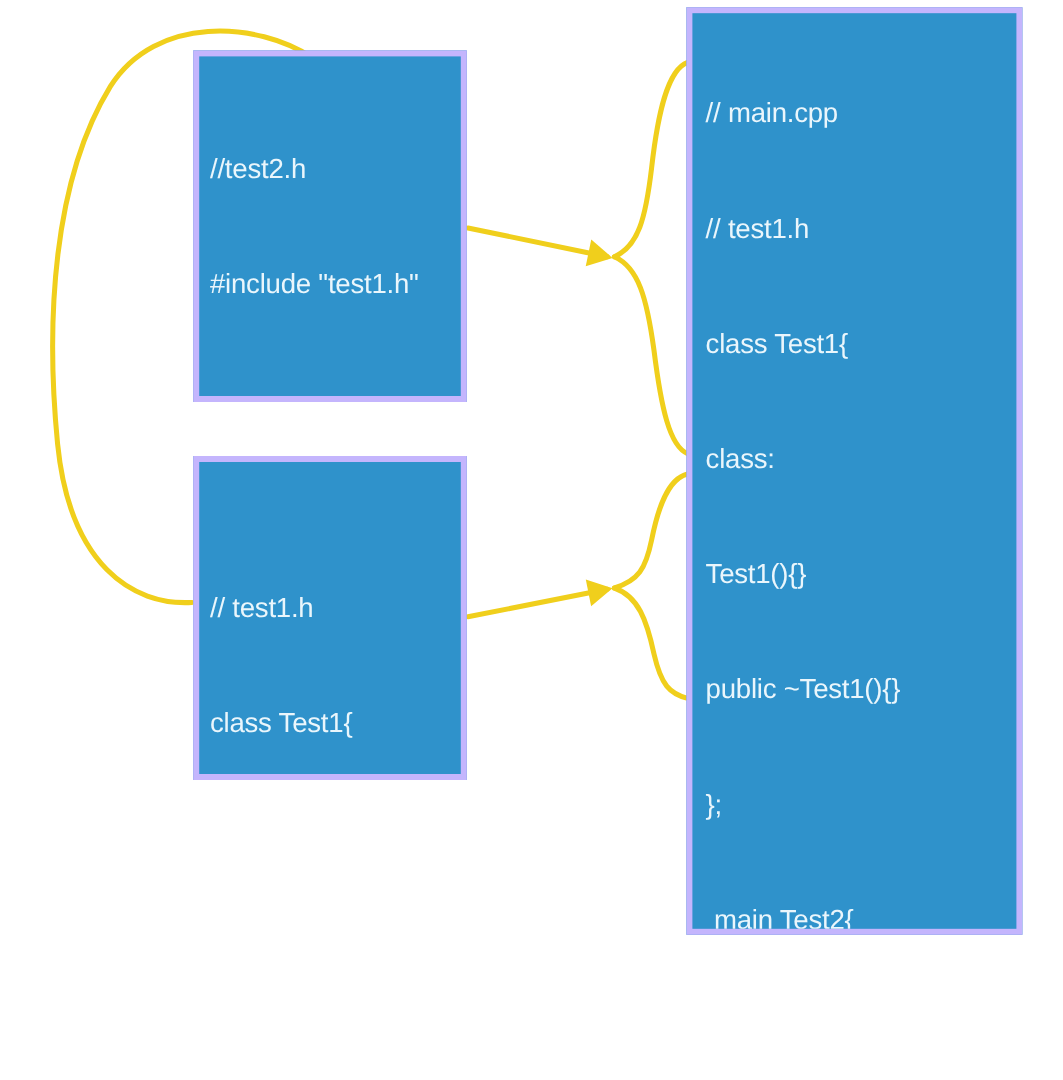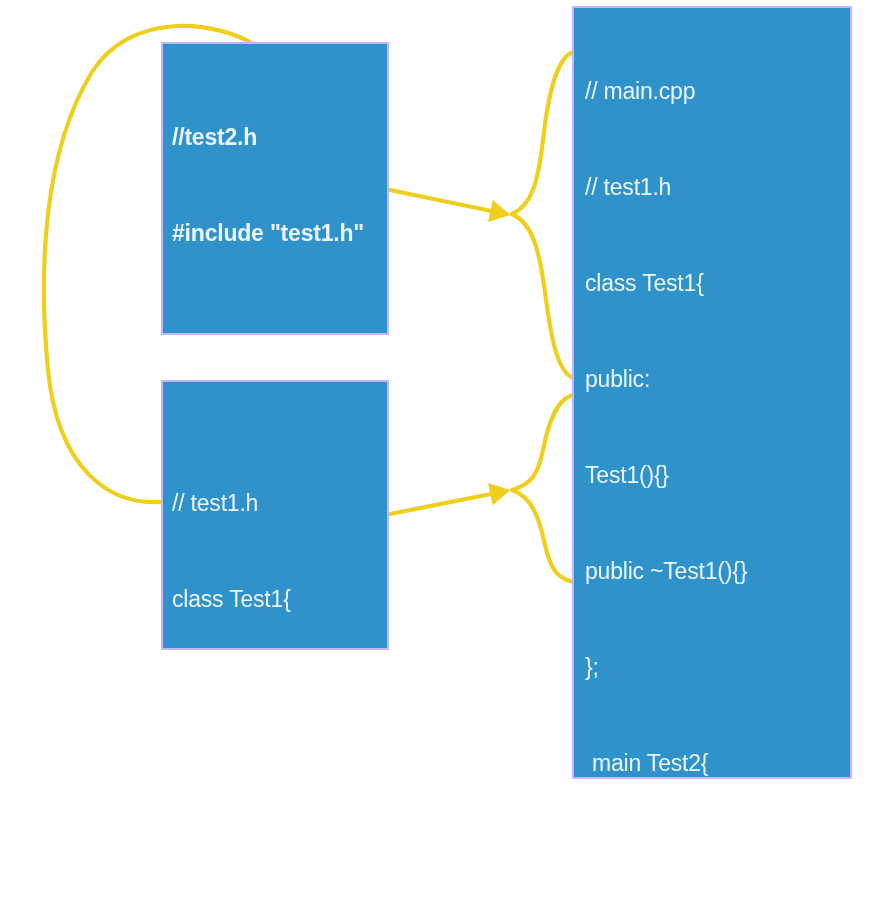--- a/index.html
+++ b/index.html
@@ -24,39 +24,38 @@
     position: absolute;
     left: 0;
     top: 0;
     width: 886px;
     height: 900px;
     pointer-events: none;
   }
   .code-box {
     position: absolute;
     background: #2F92CB;
-    border: 2px solid #c4b5fd;
+    border: 5px solid #c4b5fd;
     box-sizing: border-box;
     overflow: hidden;
   }
   .code-body {
     font-family: "Liberation Sans", sans-serif;
     color: #EAF6FC;
     font-size: 23px;
     line-height: 32px;
     white-space: pre;
     letter-spacing: -0.2px;
   }
   
   #box-test2 {
     left: 161px;
     top: 42px;
     width: 228px;
     height: 293px;
-    font-weight: bold;
   }
   #box-test2 .code-body {
     position: absolute;
     left: 9px;
     top: 13px;
   }
   
   #box-test1 {
     left: 161px;
     top: 380px;
@@ -150,21 +149,21 @@
       
       
     </div>
   </div>
 
   <div class="code-box" id="box-main">
     <div class="code-body">
       <span class="ln">// main.cpp</span>
       <span class="ln">// test1.h</span>
       <span class="ln">class Test1{</span>
-      <span class="ln">public:</span>
+      <span class="ln">class:</span>
       <span class="ln">Test1(){}</span>
       <span class="ln">public ~Test1(){}</span>
       <span class="ln">};</span>
       <span class="ln ind">main Test2{</span>
       
       
       
       
       
       

